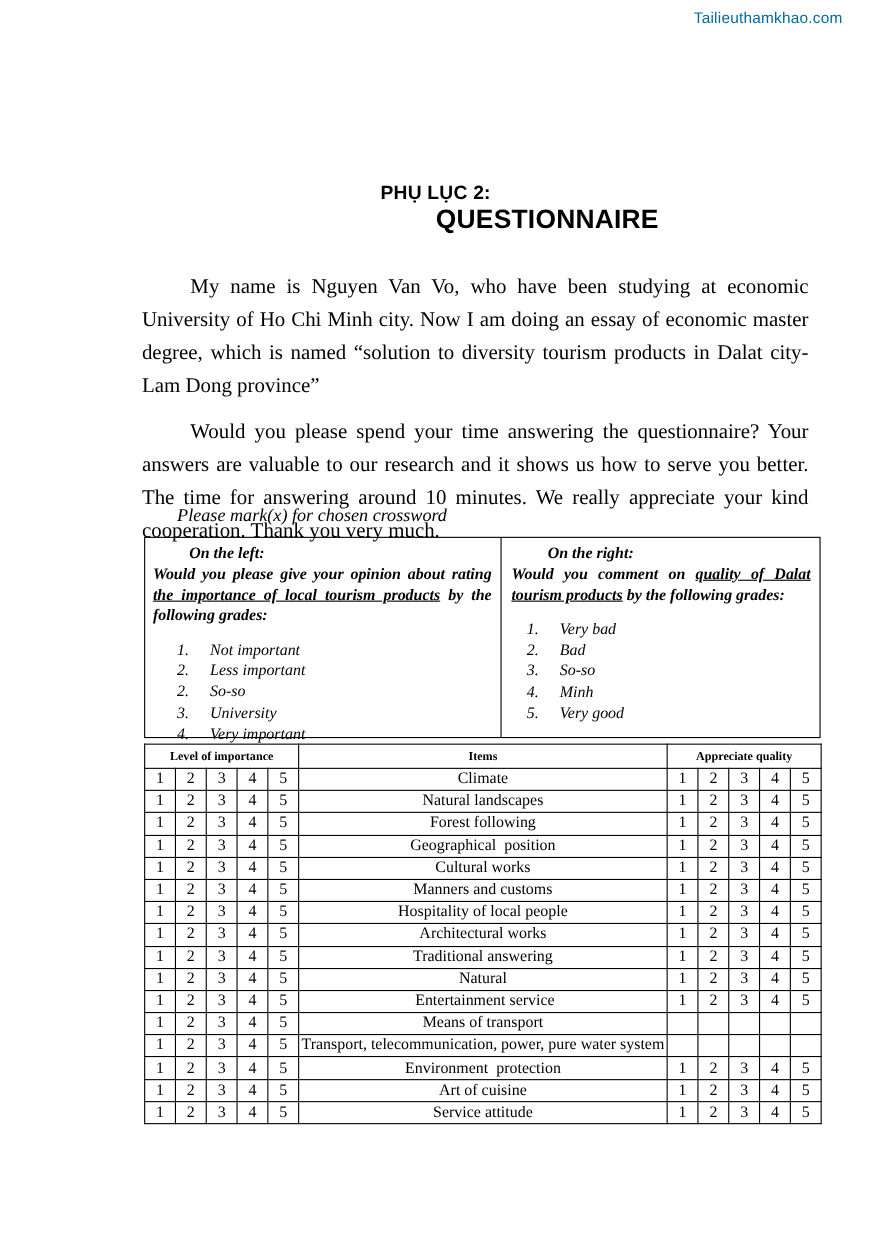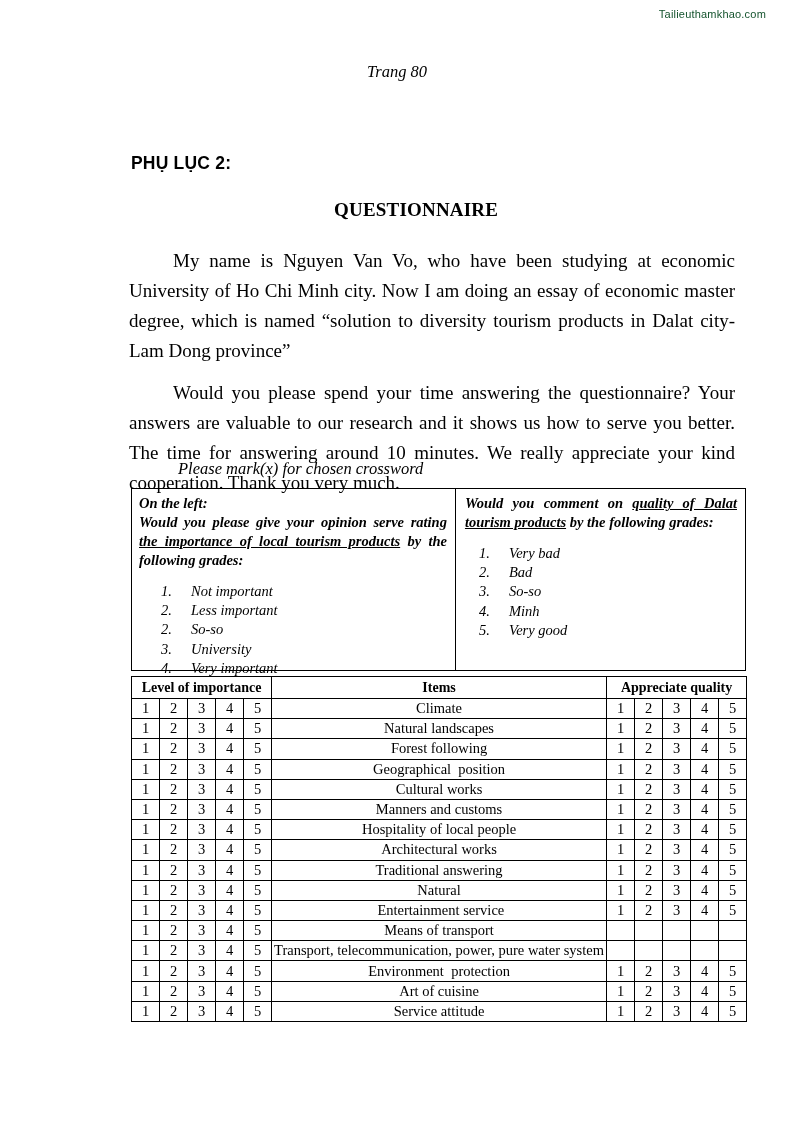--- a/index.html
+++ b/index.html
@@ -22,56 +22,57 @@
     width: 794px;
     height: 1123px;
   }
 
   
   .watermark {
     position: absolute;
     right: 28px;
     top: 8px;
     font-family: "Liberation Sans", "DejaVu Sans", sans-serif;
-    font-size: 11px;
-    color: #14532d;
+    font-size: 14px;
+    color: #0369a1;
     letter-spacing: 0.2px;
     white-space: nowrap;
   }
 
   
   .running-head {
     position: absolute;
     left: 0;
     top: 62px;
     width: 794px;
     text-align: center;
     font-style: italic;
     font-size: 16.5px;
   }
 
   
   .title-block {
     position: absolute;
     left: 131px;
-    top: 153px;
+    top: 165px;
     width: 530px;
+    text-align: center;
   }
   .title-main {
     font-family: "Liberation Sans", "DejaVu Sans", sans-serif;
     font-weight: bold;
     font-size: 17.5px;
     letter-spacing: 0.2px;
   }
   .title-sub {
-    font-family: Liberation Serif, serif;
+    font-family: Liberation Sans, sans-serif;
     font-weight: bold;
-    font-size: 19px;
+    font-size: 24px;
     letter-spacing: 0.2px;
-    margin-top: 25px;
+    margin-top: 0;
     padding-left: 203px;
   }
 
   
   .body-block {
     position: absolute;
     left: 129px;
     top: 246px;
     width: 606px;
   }
@@ -82,21 +83,21 @@
     text-indent: 44px;
     margin: 0;
     -webkit-hyphens: none;
     hyphens: none;
   }
   .para + .para { margin-top: 12px; }
   .para-last-nojustify { text-align-last: left; }
 
   .instruction {
     position: absolute;
-    left: 134px;
+    left: 117px;
     top: 459px;
     font-size: 16.5px;
     font-style: italic;
     text-indent: 44px;
     width: 500px;
   }
 
   
   .info-box {
     position: absolute;
@@ -118,20 +119,21 @@
   }
   .info-col.right {
     width: 290px;
     padding-left: 9px;
   }
   .info-head {
     font-weight: bold;
     font-style: italic;
     font-size: 14.5px;
     line-height: 19px;
+    margin-left: 33px;
   }
   .info-text {
     font-weight: bold;
     font-style: italic;
     font-size: 14.5px;
     line-height: 19px;
     text-align: justify;
     text-align-last: left;
   }
   .u { text-decoration: underline; }
@@ -167,56 +169,55 @@
     border: 1px solid #000;
     padding: 0;
     height: 19.2px;
     font-size: 14.5px;
     font-weight: normal;
     text-align: center;
     vertical-align: middle;
   }
   .q-table th {
     font-weight: bold;
-    font-size: 14px;
+    font-size: 11px;
     height: 21px;
   }
   .col-rate { width: 28px; }
   .col-items { width: 335px; }
   .cell-item {
     text-align: left;
     padding-left: 6px;
     white-space: pre;
   }
 </style>
 </head>
 <body>
 
 <div class="page">
 
   <div class="watermark">Tailieuthamkhao.com</div>
 
-  <div class="running-head">Trang 80</div>
 
   <div class="title-block">
     <div class="title-main">PHỤ LỤC 2:</div>
     <div class="title-sub">QUESTIONNAIRE</div>
   </div>
 
   <div class="body-block">
     <p class="para">My name is Nguyen Van Vo, who have been studying at economic University of Ho Chi Minh city. Now I am doing an essay of economic master degree, which is named “solution to diversity tourism products in Dalat city- Lam Dong province”</p>
     <p class="para para-last-nojustify">Would you please spend your time answering the questionnaire? Your answers are valuable to our research and it shows us how to serve you better. The time for answering around 10 minutes. We really appreciate your kind cooperation. Thank you very much.</p>
   </div>
 
   <div class="instruction">Please mark(x) for chosen crossword</div>
 
   <div class="info-box">
     <div class="info-col left">
       <div class="info-head">On the left:</div>
-      <div class="info-text"><span>Would you please give your opinion serve rating </span><span class="u">the importance of local tourism products</span><span> by the following grades:</span></div>
+      <div class="info-text"><span>Would you please give your opinion about rating </span><span class="u">the importance of local tourism products</span><span> by the following grades:</span></div>
       <ul class="grade-list">
         <li>
             <span class="grade-num">1.</span>
             <span>Not important</span>
           </li>
         <li>
             <span class="grade-num">2.</span>
             <span>Less important</span>
           </li>
         <li>
@@ -227,20 +228,21 @@
             <span class="grade-num">3.</span>
             <span>University</span>
           </li>
         <li>
             <span class="grade-num">4.</span>
             <span>Very important</span>
           </li>
       </ul>
     </div>
     <div class="info-col right">
+      <div class="info-head">On the right:</div>
       <div class="info-text"><span>Would you comment on </span><span class="u">quality of Dalat tourism products</span><span> by the following  grades:</span></div>
       <ul class="grade-list">
         <li>
             <span class="grade-num">1.</span>
             <span>Very bad</span>
           </li>
         <li>
             <span class="grade-num">2.</span>
             <span>Bad</span>
           </li>

